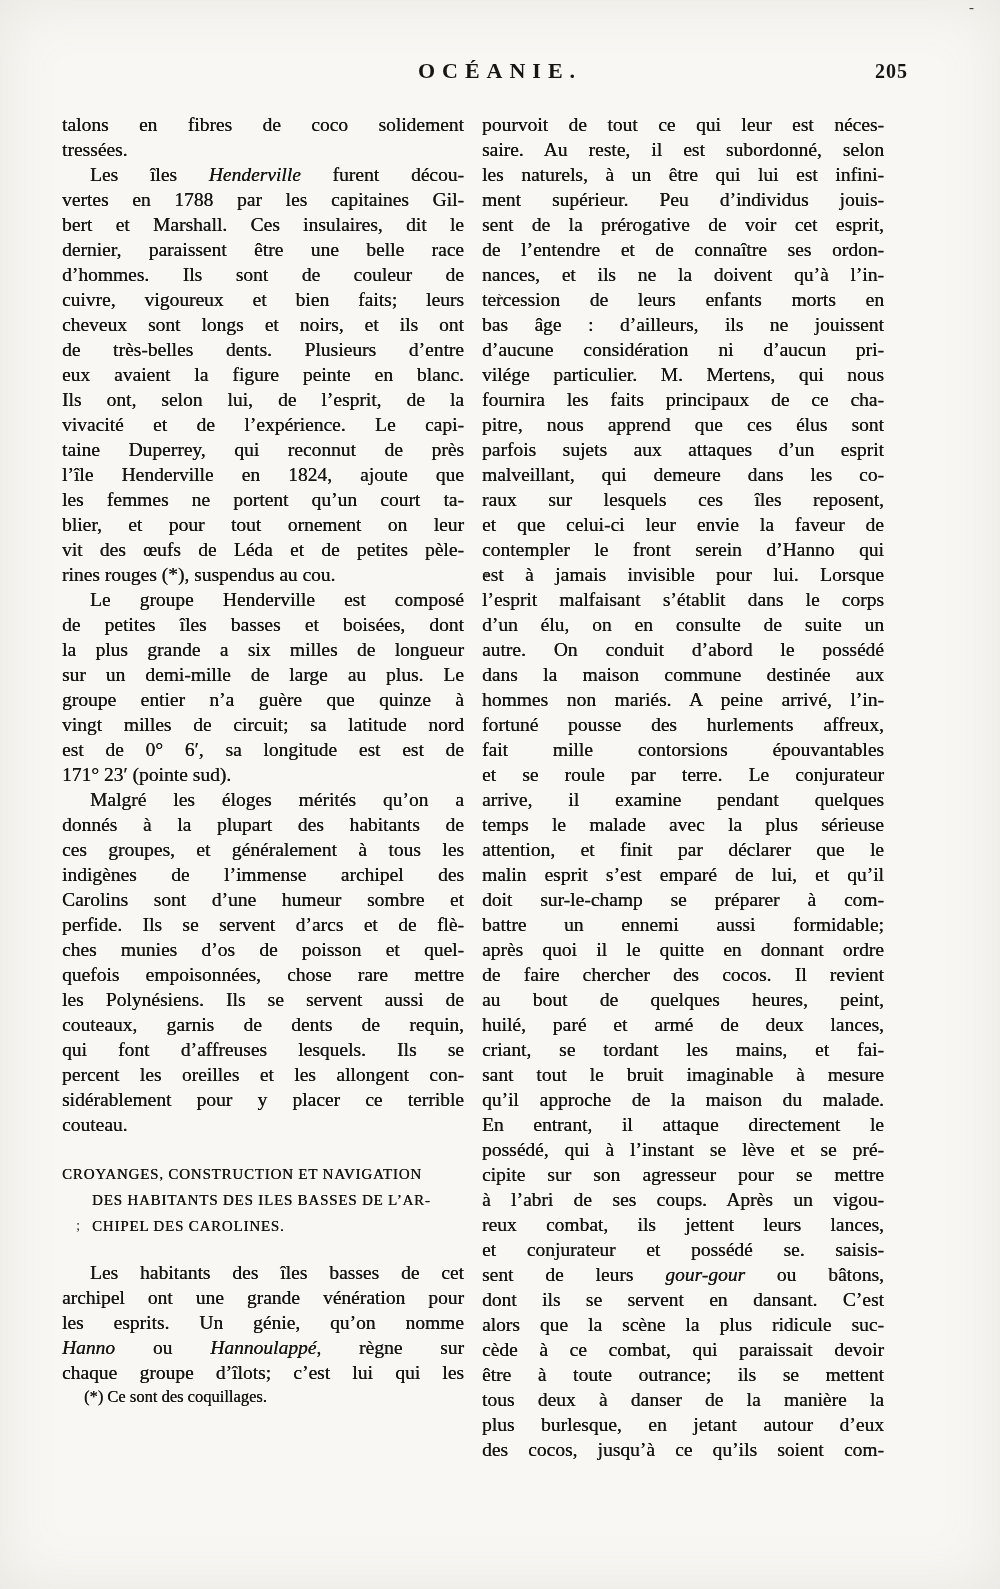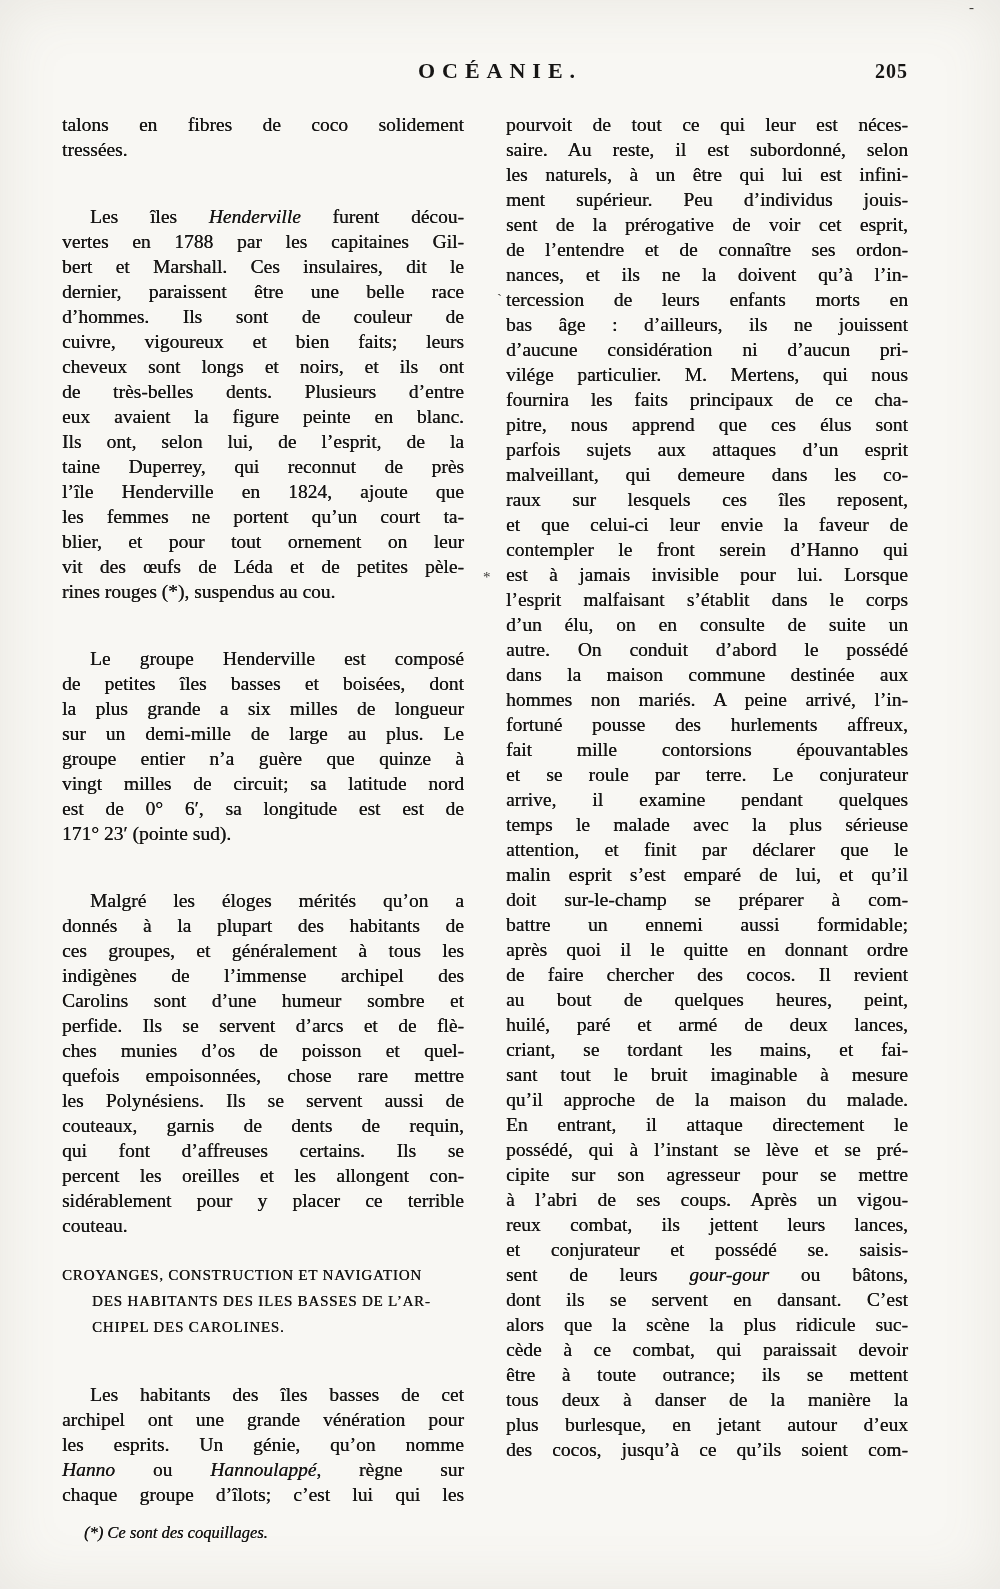--- a/index.html
+++ b/index.html
@@ -24,37 +24,37 @@
     position:absolute;left:0;top:0;width:100%;
     text-align:center;
     font-size:22px;font-weight:bold;letter-spacing:7px;
   }
   .page-number{
     position:absolute;right:92px;top:2px;
     font-size:20px;font-weight:bold;letter-spacing:1px;
   }
   .col{position:absolute;top:112px;width:402px;}
   .col-left{left:62px;}
-  .col-right{left:506px;}
+  .col-right{left:482px;}
   .line{
     font-size:19.5px;line-height:25px;
     text-align:justify;text-align-last:justify;
     text-shadow:0.2px 0 0 currentColor;
   }
-  .line.indent{text-indent:28px;margin-top:42px;}
+  .line.indent{text-indent:28px;}
   .line.no-just{text-align:left;text-align-last:left;}
   .block{margin:0;}
   .block-heading{margin-top:24px;margin-bottom:21px;}
   .heading-line{
     font-size:15px;line-height:26px;letter-spacing:0.8px;
     text-align:left;font-weight:normal;
     text-shadow:0.3px 0 0 currentColor;
   }
   .heading-line.hang{padding-left:30px;}
-  .block-footnote{margin-top:14px;font-style:italic;}
+  .block-footnote{}
   .footnote-line{
     font-size:16.5px;line-height:24px;text-indent:22px;
   }
   .speck{
     position:absolute;color:#3a3835;font-size:15px;line-height:1;
     pointer-events:none;
   }
   i{font-style:italic;}
 </style>
 </head>
@@ -75,20 +75,21 @@
         <div class="line indent">Les îles <i>Henderville</i> furent décou-</div>
         <div class="line">vertes en 1788 par les capitaines Gil-</div>
         <div class="line">bert et Marshall. Ces insulaires, dit le</div>
         <div class="line">dernier, paraissent être une belle race</div>
         <div class="line">d’hommes. Ils sont de couleur de</div>
         <div class="line">cuivre, vigoureux et bien faits; leurs</div>
         <div class="line">cheveux sont longs et noirs, et ils ont</div>
         <div class="line">de très-belles dents. Plusieurs d’entre</div>
         <div class="line">eux avaient la figure peinte en blanc.</div>
         <div class="line">Ils ont, selon lui, de l’esprit, de la</div>
+        <div class="line">vivacité et de l’expérience. Le capi-</div>
         <div class="line">taine Duperrey, qui reconnut de près</div>
         <div class="line">l’île Henderville en 1824, ajoute que</div>
         <div class="line">les femmes ne portent qu’un court ta-</div>
         <div class="line">blier, et pour tout ornement on leur</div>
         <div class="line">vit des œufs de Léda et de petites pèle-</div>
         <div class="line no-just">rines rouges (*), suspendus au cou.</div>
       </div>
       <div class="block block-paragraph">
         <div class="line indent">Le groupe Henderville est composé</div>
         <div class="line">de petites îles basses et boisées, dont</div>
@@ -103,21 +104,21 @@
         <div class="line indent">Malgré les éloges mérités qu’on a</div>
         <div class="line">donnés à la plupart des habitants de</div>
         <div class="line">ces groupes, et généralement à tous les</div>
         <div class="line">indigènes de l’immense archipel des</div>
         <div class="line">Carolins sont d’une humeur sombre et</div>
         <div class="line">perfide. Ils se servent d’arcs et de flè-</div>
         <div class="line">ches munies d’os de poisson et quel-</div>
         <div class="line">quefois empoisonnées, chose rare mettre</div>
         <div class="line">les Polynésiens. Ils se servent aussi de</div>
         <div class="line">couteaux, garnis de dents de requin,</div>
-        <div class="line">qui font d’affreuses certains. Ils se</div>
+        <div class="line">qui font d’affreuses lesquels. Ils se</div>
         <div class="line">percent les oreilles et les allongent con-</div>
         <div class="line">sidérablement pour y placer ce terrible</div>
         <div class="line no-just">couteau.</div>
       </div>
       <div class="block block-heading">
         <div class="heading-line">CROYANGES, CONSTRUCTION ET NAVIGATION</div>
         <div class="heading-line hang">DES HABITANTS DES ILES BASSES DE L’AR-</div>
         <div class="heading-line hang">CHIPEL DES CAROLINES.</div>
       </div>
       <div class="block block-paragraph">

